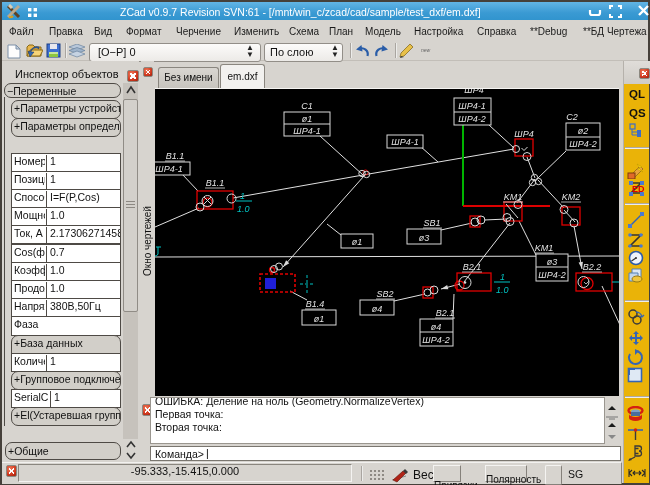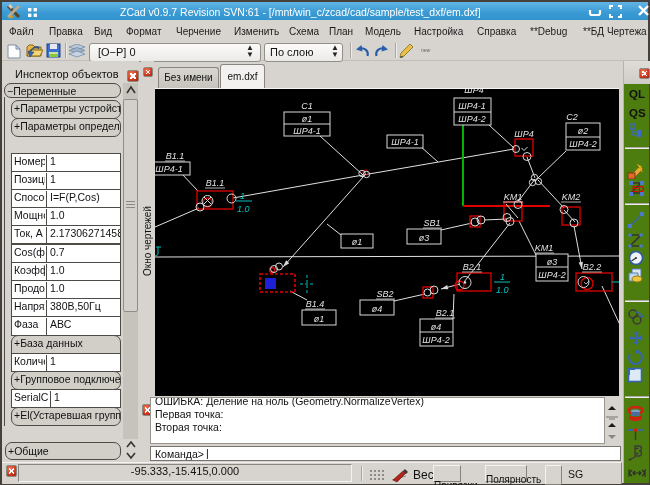--- a/index.html
+++ b/index.html
@@ -32,21 +32,21 @@
 #dockL{left:139px;top:59px;width:13px;height:336px;background:#d7d4cf;}
 #vtext{left:140px;top:193px;width:12px;height:92px;overflow:visible;}
 #vtext div{position:absolute;left:0;top:0;width:92px;height:12px;transform-origin:0 0;transform:rotate(-90deg) translateX(-92px);font-size:10px;color:#111;white-space:nowrap;text-align:center;}
 
 .tab{position:absolute;box-sizing:border-box;border:1px solid #8a867f;border-bottom:none;border-radius:3px 3px 0 0;font-size:10px;color:#111;text-align:center;}
 #canvas{left:153px;top:87px;width:464px;height:307px;background:#000;}
 
 #console{left:148px;top:395px;width:455px;height:47px;background:#fff;border:1px solid #9a968f;box-sizing:border-box;font-size:10.5px;color:#111;overflow:hidden;}
 #cmd{left:148px;top:444px;width:471px;height:15px;background:#fff;border:1px solid #7a766f;box-sizing:border-box;font-size:10.5px;color:#111;}
 
-#rpanel{left:621px;top:59px;width:25px;height:422px;background:#4d7c0f;border-left:1px solid #b5b1ab;}
+#rpanel{left:621px;top:59px;width:25px;height:422px;background:#eab308;border-left:1px solid #b5b1ab;}
 
 #status{left:0;top:460px;width:619px;height:21px;background:#d7d4cf;border-top:1px solid #f2f1ef;border-right:1px solid #8a867f;}
 .sbtn{position:absolute;top:2px;height:17px;background:#d7d4cf;border:1px solid;border-color:#f4f3f1 #85817b #85817b #f4f3f1;font-size:10px;color:#111;text-align:center;box-sizing:border-box;}
 </style>
 </head>
 <body>
 <div id="win" class="abs">
 
 <div id="title" class="abs">
   <svg class="abs" style="left:4px;top:2px" width="15" height="15" viewBox="0 0 15 15">
@@ -180,21 +180,20 @@
   <div class="row roww" style="left:9px;top:219px;width:110px;height:19px">
         <div class="n">Продол</div>
         <div class="v">1.0</div>
       </div>
   <div class="row roww" style="left:9px;top:237px;width:110px;height:19px">
         <div class="n">Напряж</div>
         <div class="v">380В,50Гц</div>
       </div>
   <div class="row roww" style="left:9px;top:255px;width:110px;height:20px">
         <div class="n">Фаза</div>
-        <div class="v">АВС</div>
       </div>
   <div class="row rowg" style="left:9px;top:274px;width:110px;height:26px">
         <div class="n">+База данных</div>
       </div>
   <div class="row roww" style="left:9px;top:292px;width:110px;height:19px">
         <div class="n">Количе</div>
         <div class="v">1</div>
       </div>
   <div class="row rowg" style="left:9px;top:310px;width:110px;height:19px">
         <div class="n">+Групповое подключени</div>

